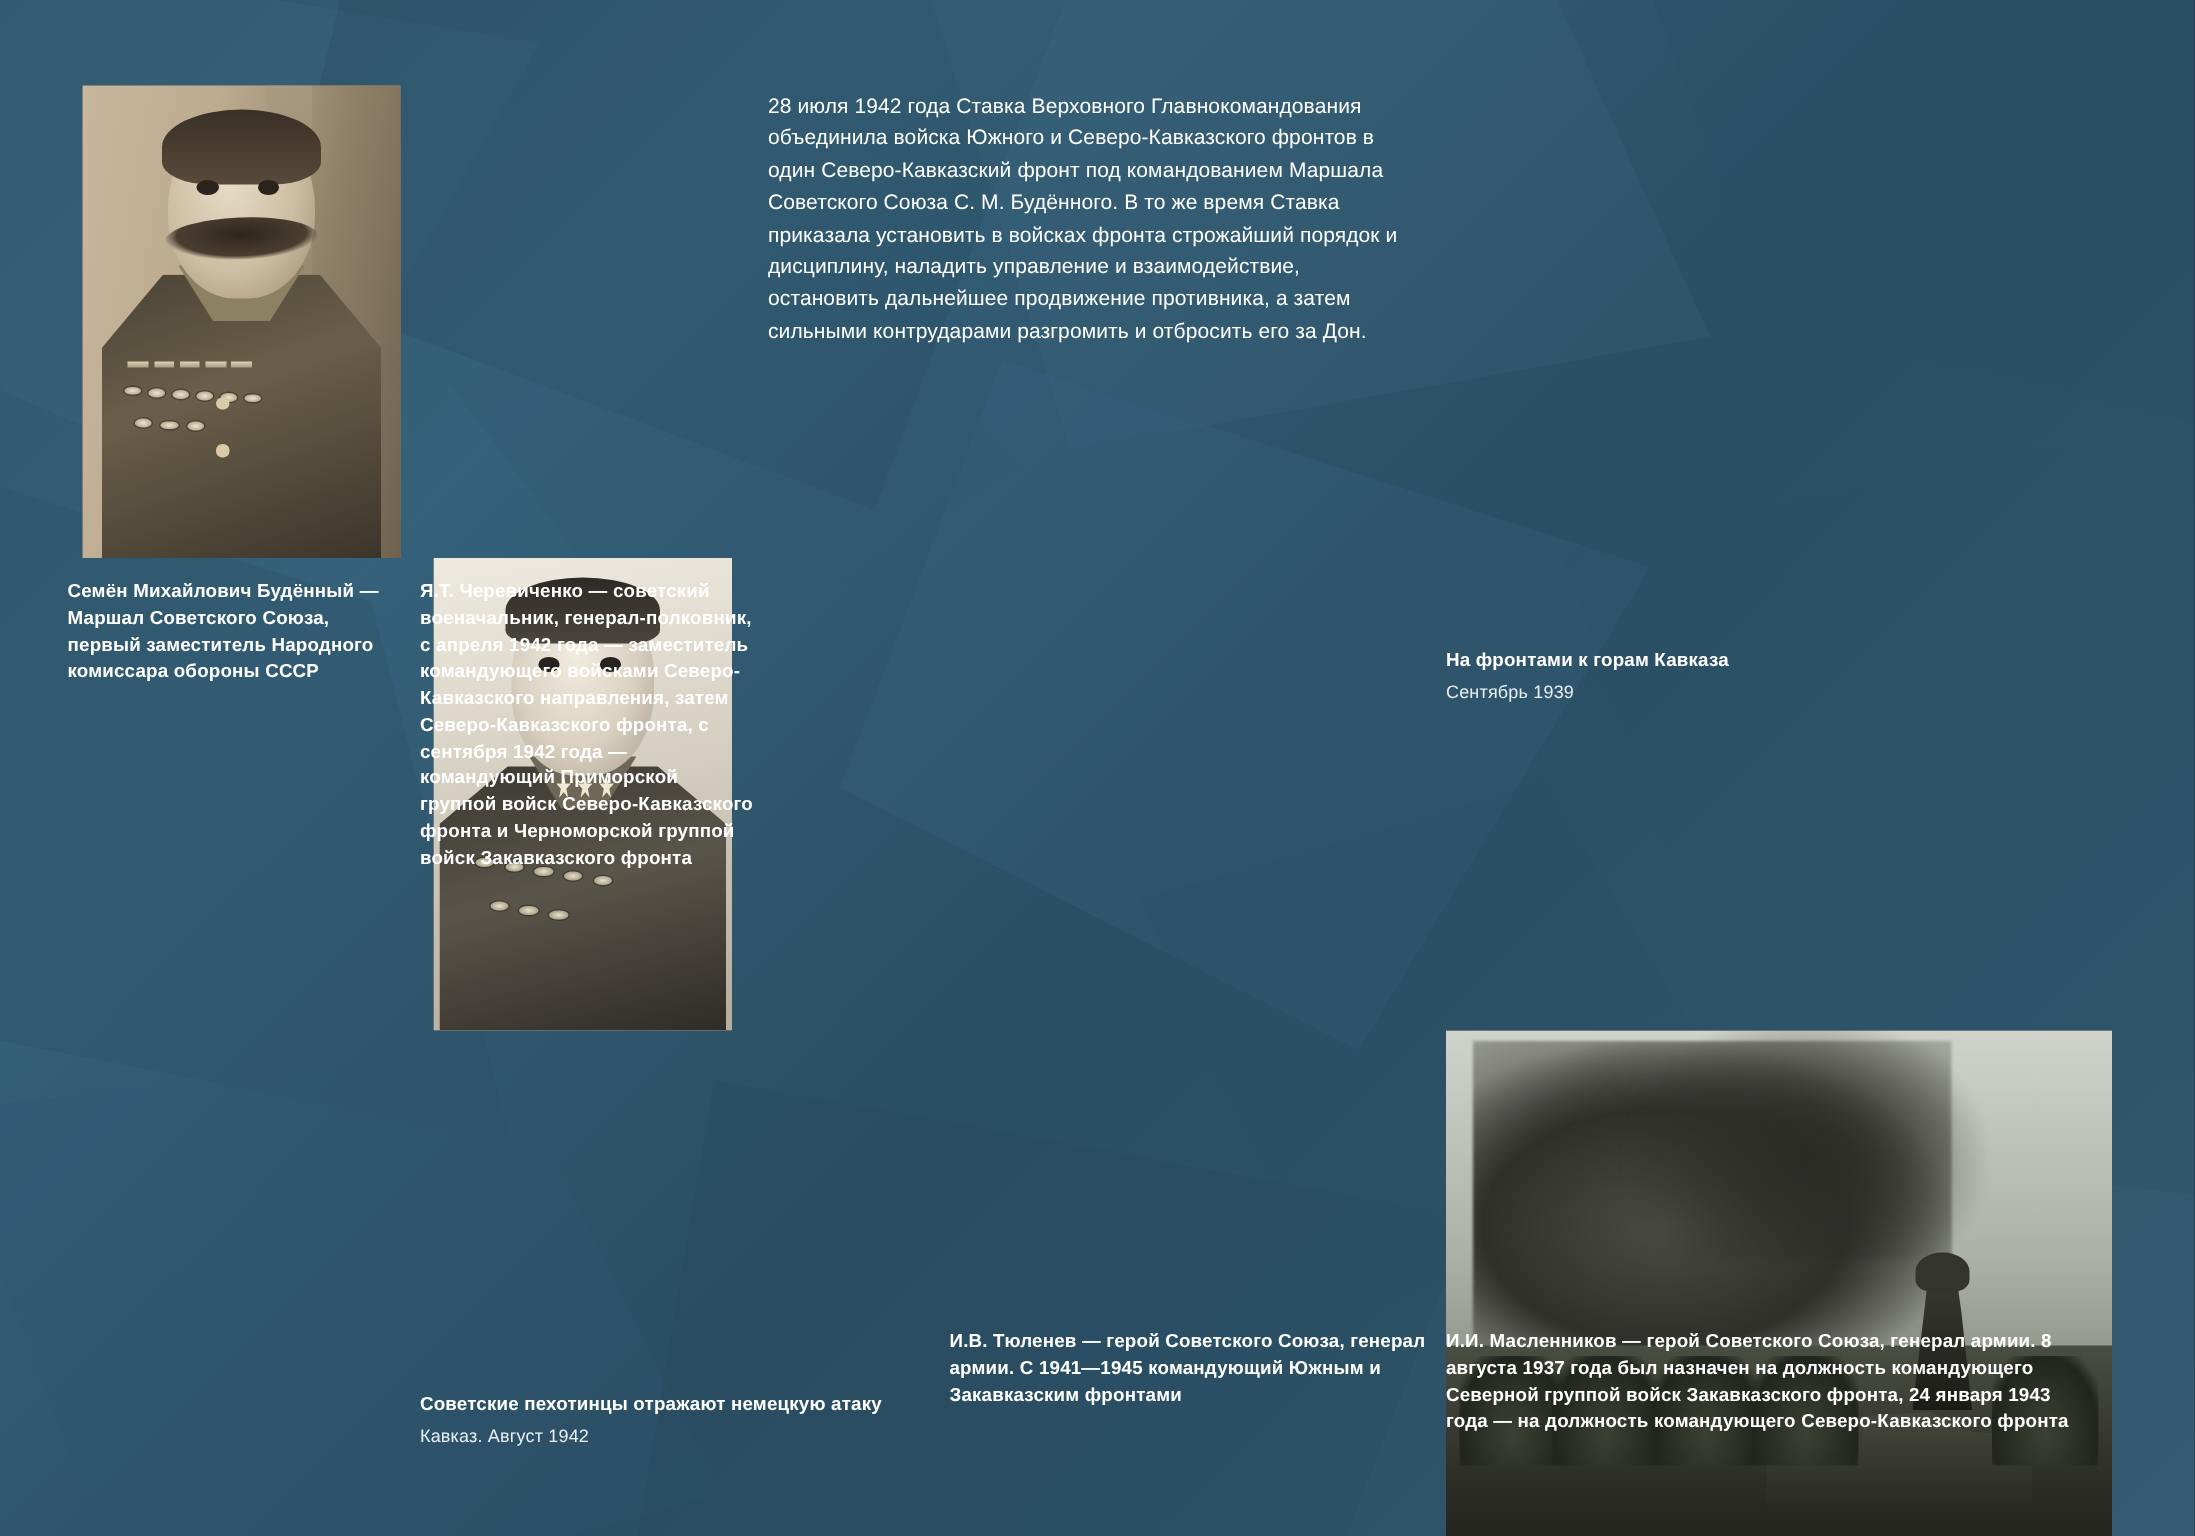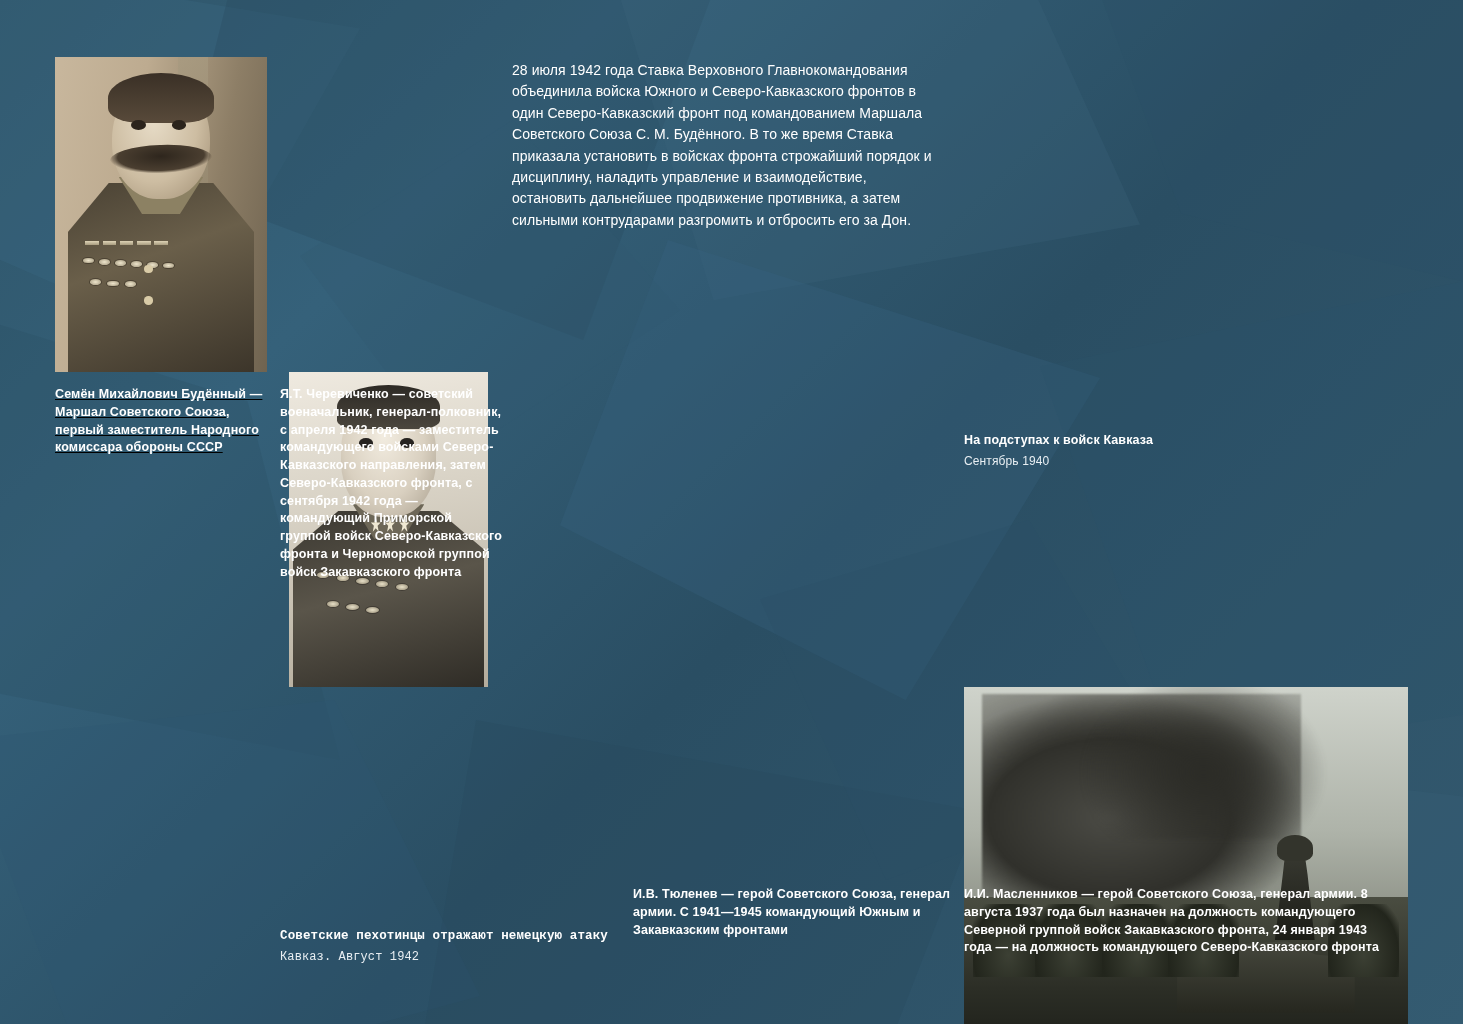--- a/index.html
+++ b/index.html
@@ -211,24 +211,24 @@
   .cau-helm{
     position:absolute;left:70.5%;bottom:52%;width:8%;height:7%;
     background:#33342c;border-radius:50% 50% 30% 30%;
   }
   .cau-bush{
     position:absolute;bottom:20%;width:16%;height:20%;
     background: radial-gradient(ellipse at 50% 70%, #3c4034 0%, #22251c 70%, rgba(34,37,28,0) 85%);
   }
 
   
-  #cap-budyonny { left: 55px; top: 386px; width: 215px; text-decoration: underline; }
+  #cap-budyonny { left: 45px; top: 386px; width: 215px; }
   #cap-cherevichenko { left: 280px; top: 386px; width: 225px; }
   #cap-caucasus { left: 964px; top: 432px; width: 430px; }
-  #cap-infantry { left: 280px; top: 928px; width: 460px; font-family: Liberation Mono, monospace; }
+  #cap-infantry { left: 280px; top: 928px; width: 460px; }
   #cap-tyulenev { left: 633px; top: 886px; width: 330px; }
   #cap-maslennikov { left: 964px; top: 886px; width: 420px; }
 </style>
 </head>
 <body>
 
 <div id="poster">
 
   <div class="poly p1"></div>
   <div class="poly p2"></div>
@@ -318,22 +318,22 @@
       <div class="cau-soldier"></div>
       <div class="cau-helm"></div>
       <div class="cau-bush" style="left:2%"></div>
       <div class="cau-bush" style="left:16%"></div>
       <div class="cau-bush" style="left:31%"></div>
       <div class="cau-bush" style="left:46%"></div>
       <div class="cau-bush" style="left:82%"></div>
     </div>
   </div>
   <div class="block" id="cap-caucasus">
-    <div class="caption">На подступах к войск Кавказа</div>
-    <div class="caption sub">Сентябрь 1940</div>
+    <div class="caption">На фронтами к горам Кавказа</div>
+    <div class="caption sub">Сентябрь 1939</div>
   </div>
 
   <div class="block" id="cap-infantry">
     <div class="caption">Советские пехотинцы отражают немецкую атаку</div>
     <div class="caption sub">Кавказ. Август 1942</div>
   </div>
 
   <div class="block" id="cap-tyulenev">
     <div class="caption">И.В. Тюленев — герой Советского Союза, генерал армии. С 1941—1945 командующий Южным и Закавказским фронтами</div>
   </div>

